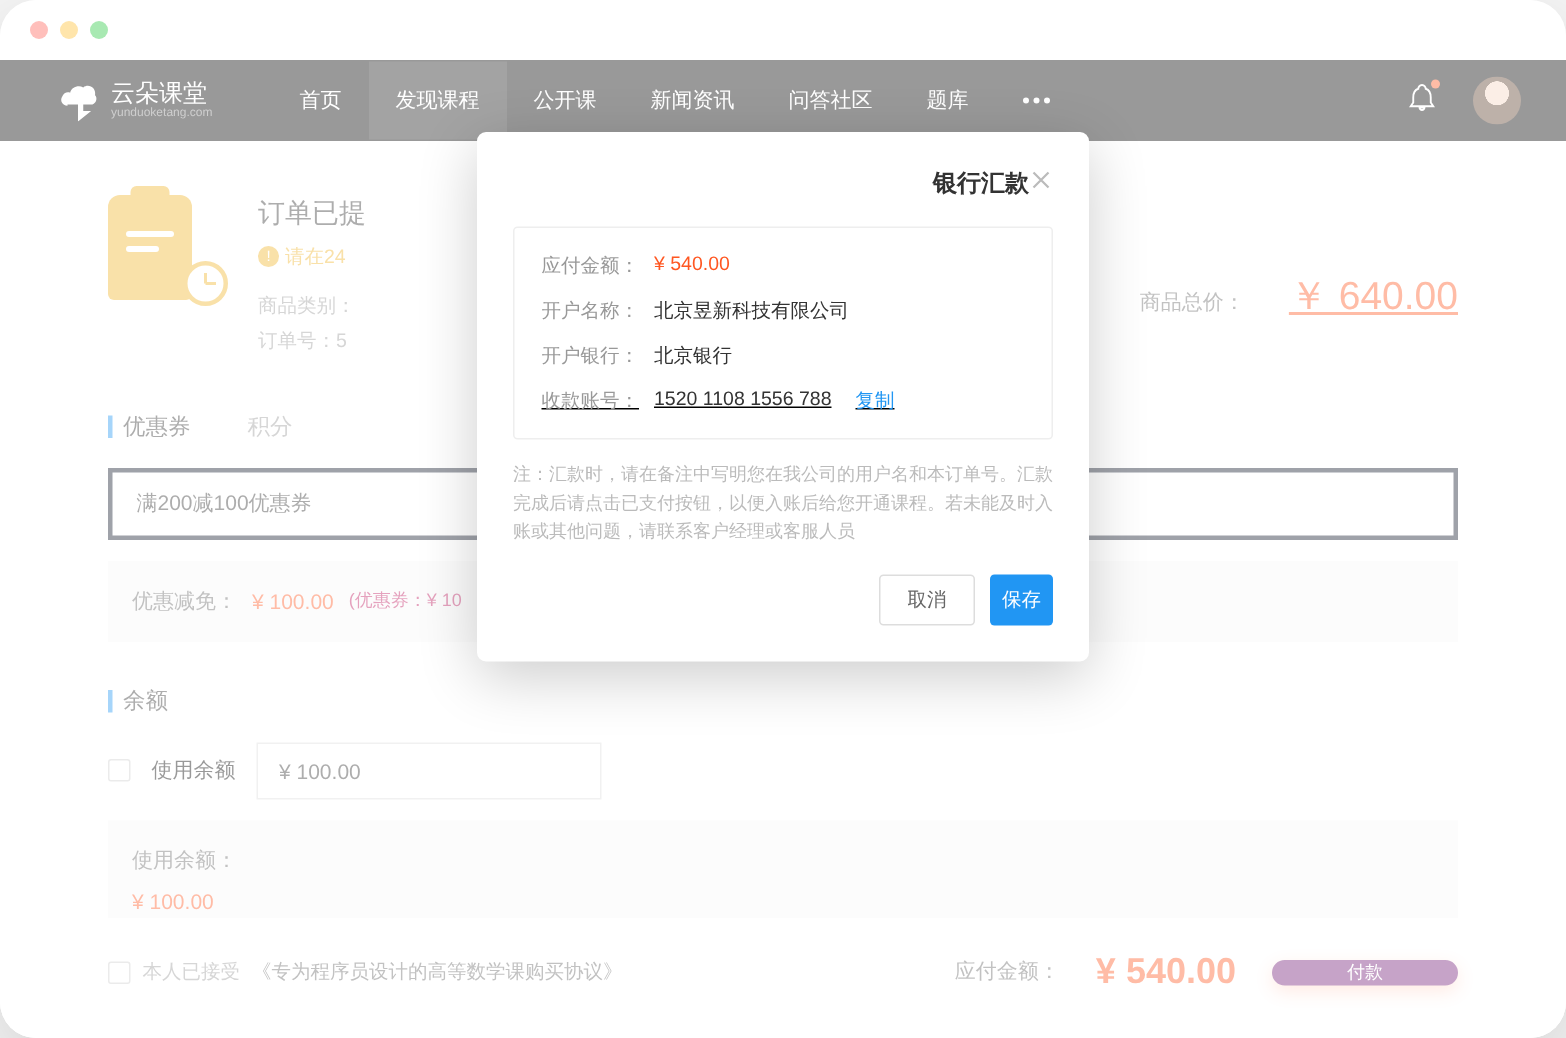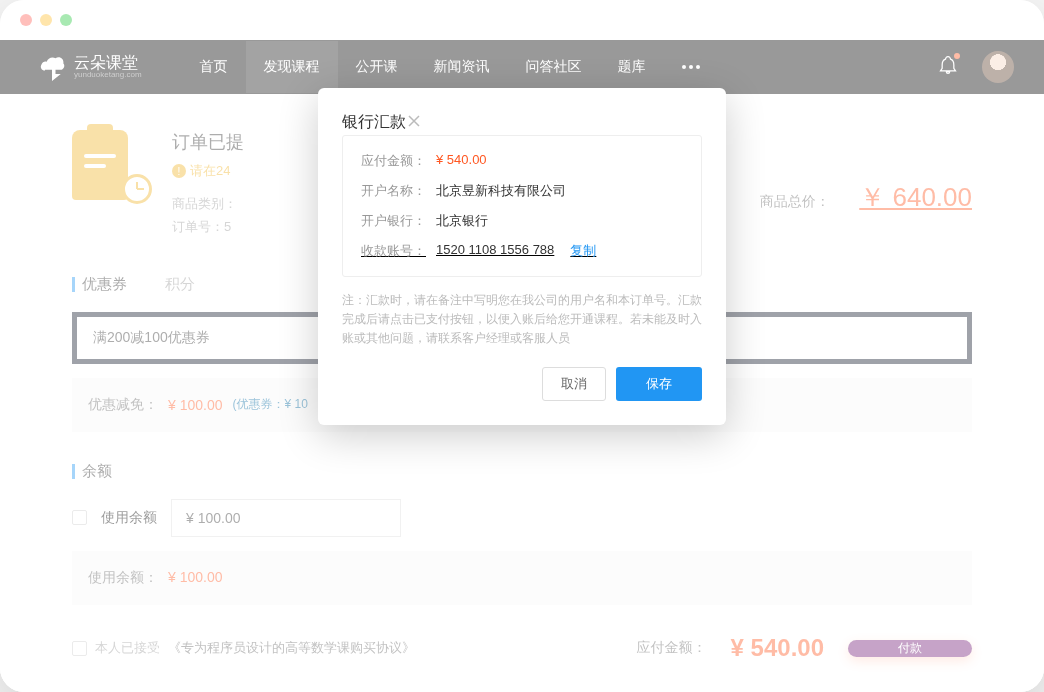--- a/index.html
+++ b/index.html
@@ -50,56 +50,56 @@
     .total-amount { color: #ff5722; font-size: 26px; font-weight: 500; text-decoration: underline; }
     
     .section { margin-bottom: 30px; }
     .section-tabs { display: flex; gap: 28px; margin-bottom: 18px; align-items: center; }
     .section-tab { font-size: 15px; color: #999; cursor: pointer; position: relative; padding-left: 10px; }
     .section-tab.active { color: #333; }
     .section-tab.active::before { content: ''; position: absolute; left: 0; top: 2px; bottom: 2px; width: 3px; background: #2196f3; }
     .section-title { font-size: 15px; color: #333; position: relative; padding-left: 10px; margin-bottom: 18px; }
     .section-title::before { content: ''; position: absolute; left: 0; top: 2px; bottom: 2px; width: 3px; background: #2196f3; }
     
-    .coupon-select { border: 5px solid #0f172a; padding: 12px 16px; font-size: 14px; color: #333; margin-bottom: 14px; cursor: pointer; }
+    .coupon-select { border: 3px solid #0f172a; padding: 12px 16px; font-size: 14px; color: #333; margin-bottom: 14px; cursor: pointer; }
     .discount-row { background: #f8f8f8; padding: 18px 16px; font-size: 14px; color: #666; display: flex; align-items: center; gap: 10px; }
     .discount-amount { color: #ff5722; font-weight: 500; }
-    .discount-note { color: #0369a1; font-size: 12px; }
+    .discount-note { color: #be185d; font-size: 12px; }
     
     .balance-row { display: flex; align-items: center; gap: 14px; margin-bottom: 14px; }
     .checkbox { width: 15px; height: 15px; border: 1px solid #ccc; border-radius: 2px; cursor: pointer; }
     .balance-label { font-size: 14px; color: #000000; }
     .balance-input { border: 1px solid #ddd; padding: 10px 14px; font-size: 14px; color: #333; width: 230px; }
-    .balance-used { background: #f8f8f8; padding: 18px 16px; font-size: 14px; color: #666; display: flex; gap: 10px; }
+    .balance-used { background: #f8f8f8; padding: 18px 16px; font-size: 14px; color: #666; display: flex; gap: 10px; flex-direction: column; }
     
     .footer { position: absolute; bottom: 0; left: 0; right: 0; padding: 22px 72px 30px; display: flex; align-items: center; background: #fff; }
     .agree { display: flex; align-items: center; gap: 8px; font-size: 13px; color: #999; }
     .agree-link { color: #666; }
     .footer-right { margin-left: auto; display: flex; align-items: center; gap: 24px; }
     .final-label { font-size: 14px; color: #666; }
     .final-amount { color: #ff5722; font-size: 24px; font-weight: 600; }
     .pay-btn { background: #701a75; color: #fff; border: none; padding: 0 50px; font-size: 12px; border-radius: 26px; cursor: pointer; box-shadow: 0 4px 12px rgba(255,87,34,0.3); }
     
     .overlay { position: absolute; inset: 0; background: rgba(255,255,255,0.6); display: flex; align-items: flex-start; justify-content: center; padding-top: 88px; }
     .modal { width: 408px; background: #fff; border-radius: 6px; box-shadow: 0 10px 40px rgba(0,0,0,0.2); padding: 24px; }
-    .modal-head { display: flex; justify-content: flex-start; align-items: center; margin-bottom: 2px; }
+    .modal-head { display: flex; justify-content: flex-end; align-items: center; margin-bottom: 18px; font-weight: bold; }
     .modal-title { font-size: 16px; color: #333; }
     .modal-close { cursor: pointer; }
     .modal-box { border: 1px solid #eee; border-radius: 3px; padding: 16px 18px; margin-bottom: 14px; }
     .modal-row { display: flex; gap: 10px; font-size: 13px; margin-bottom: 12px; }
     .modal-row:last-child { margin-bottom: 0; text-decoration: underline; }
     .modal-label { color: #999; }
     .modal-val { color: #333; }
     .modal-val.price { color: #ff5722; font-weight: 500; }
     .copy-link { color: #2196f3; margin-left: 6px; cursor: pointer; }
     .modal-note { font-size: 12px; color: #bbb; line-height: 1.6; margin-bottom: 18px; }
     .modal-note-label { color: #bbb; }
     .modal-actions { display: flex; justify-content: flex-end; gap: 10px; }
     .btn-cancel { border: 1px solid #ddd; background: #fff; color: #666; padding: 7px 18px; border-radius: 3px; font-size: 13px; cursor: pointer; }
-    .btn-save { border: none; background: #2196f3; color: #fff; padding: 7px 30px; border-radius: 3px; font-size: 13px; cursor: pointer; }
+    .btn-save { border: none; background: #2196f3; color: #fff; padding: 7px 8px; border-radius: 3px; font-size: 13px; cursor: pointer; }
   </style>
 </head>
 <body>
 
 <div class="frame">
   <div class="titlebar">
     <div class="tb-dot tb-red"></div>
     <div class="tb-dot tb-yellow"></div>
     <div class="tb-dot tb-green"></div>
   </div>

